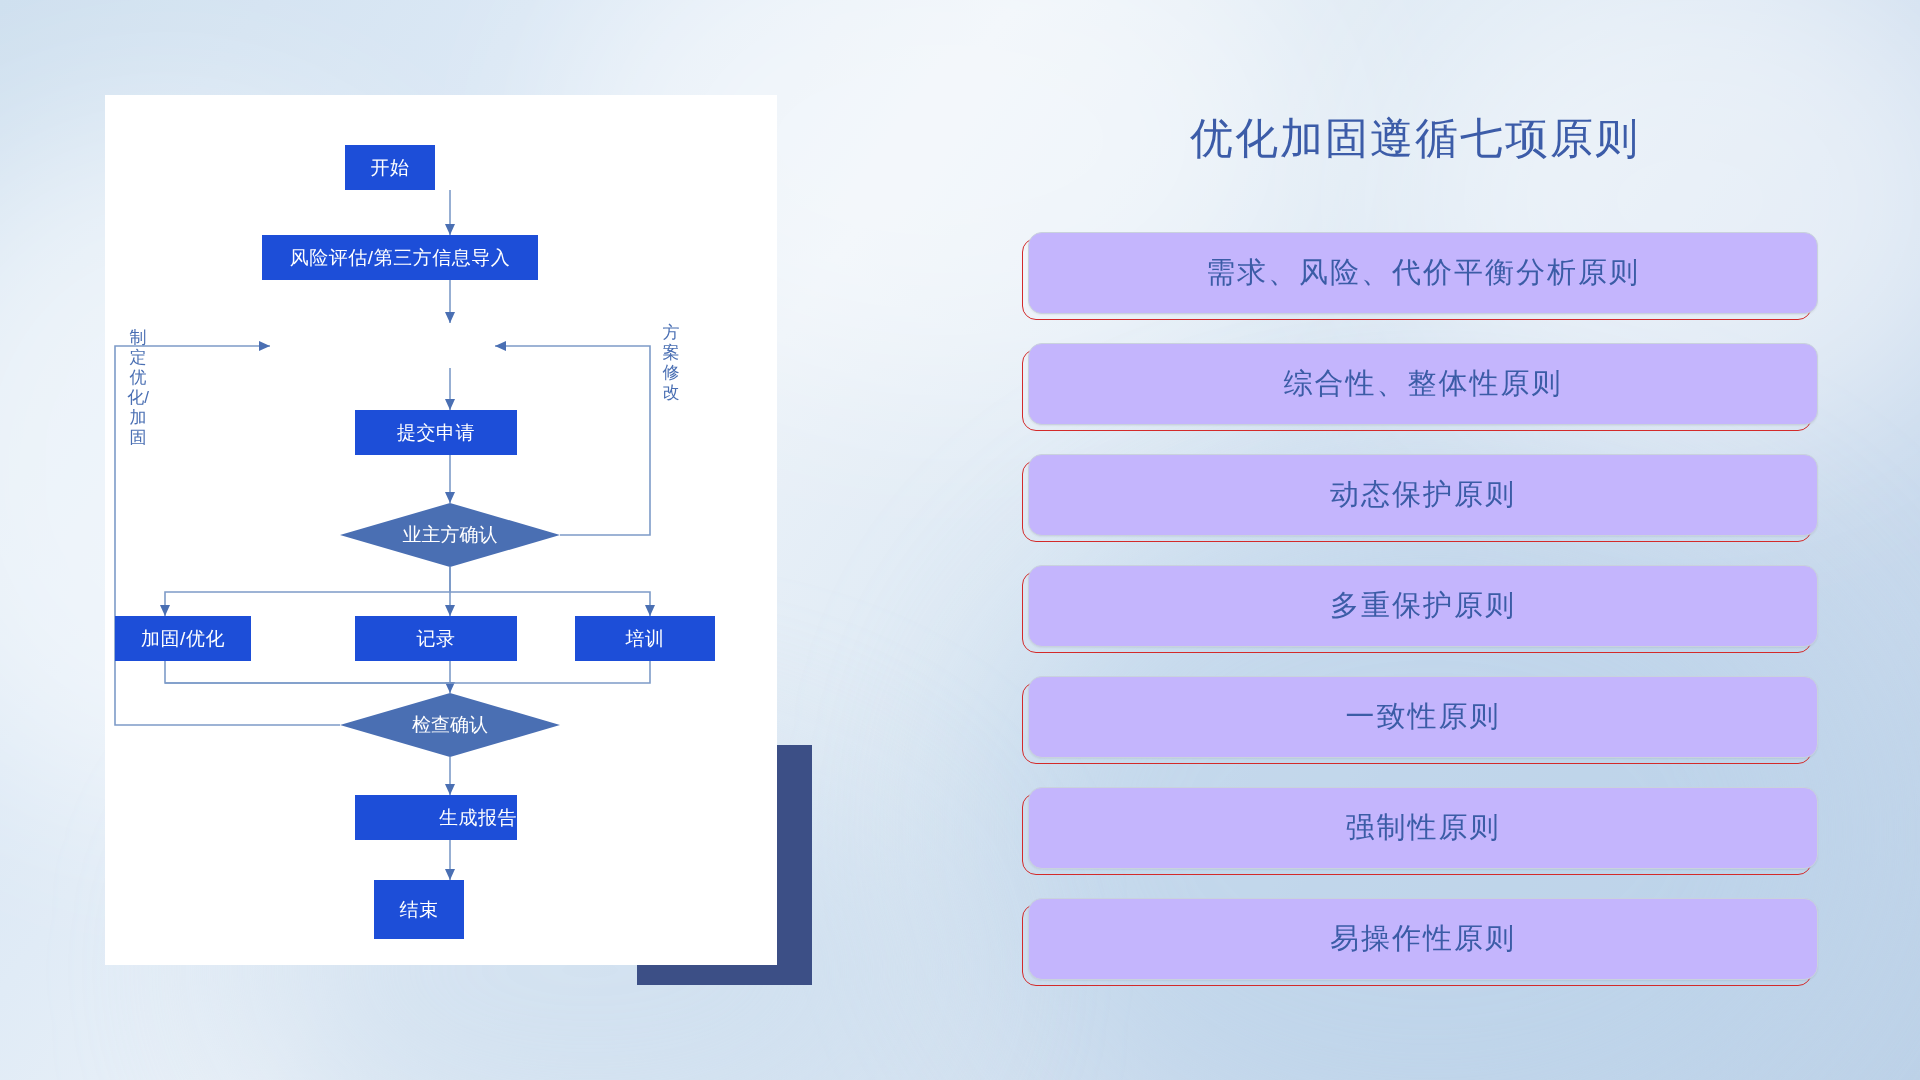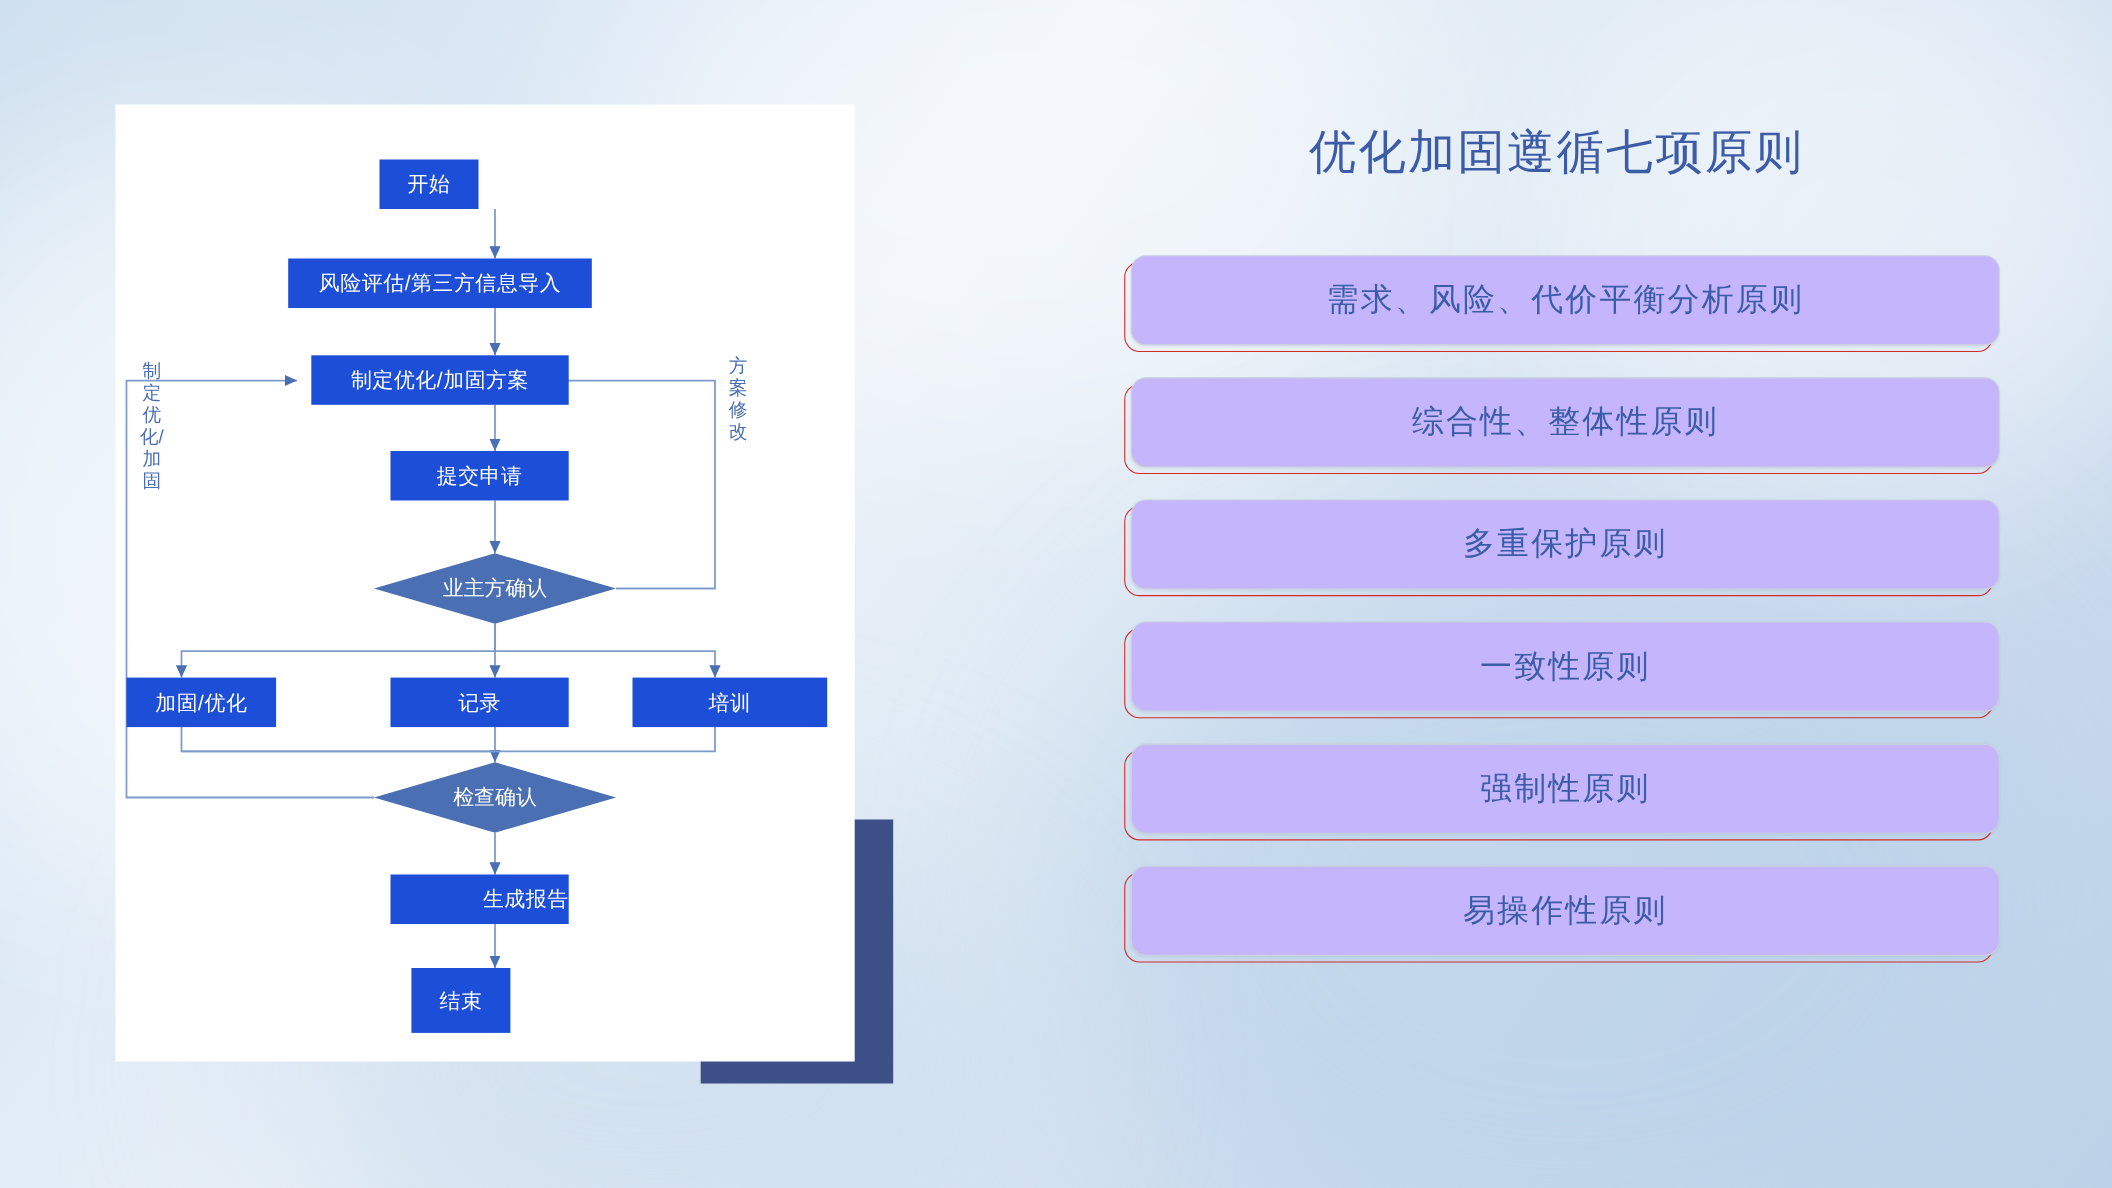--- a/index.html
+++ b/index.html
@@ -183,39 +183,36 @@
   </svg>
 
   <div class="node" style="left:240px; top:50px; width:90px; height:45px;">
     <span>开始</span>
   </div>
 
   <div class="node" style="left:157px; top:140px; width:276px; height:45px;">
     <span>风险评估/第三方信息导入</span>
   </div>
 
-  <div class="node" style="left:178px; top:228px; width:234px; height:45px;">
-    <span>制定优化/加固方案</span>
-  </div>
 
   <div class="node" style="left:250px; top:315px; width:162px; height:45px;">
     <span>提交申请</span>
   </div>
 
   <div class="diamond-label" style="left:345px; top:440px;">业主方确认</div>
 
   <div class="node" style="left:10px; top:521px; width:136px; height:45px;">
     <span>加固/优化</span>
   </div>
 
   <div class="node" style="left:250px; top:521px; width:162px; height:45px;">
     <span>记录</span>
   </div>
 
-  <div class="node" style="left:470px; top:521px; width:177px; height:45px;">
+  <div class="node" style="left:470px; top:521px; width:140px; height:45px;">
     <span>培训</span>
   </div>
 
   <div class="diamond-label" style="left:345px; top:630px;">检查确认</div>
 
   <div class="node" style="left:250px; top:700px; width:162px; height:45px;justify-content:flex-end;">
     <span>生成报告</span>
   </div>
 
   <div class="node" style="left:250px; top:785px; width:90px; height:59px;margin-left:19px;">
@@ -233,20 +230,24 @@
   <div class="principle-wrap">
     <div class="principle-accent"></div>
     <div class="principle-box">需求、风险、代价平衡分析原则</div>
   </div>
 
   <div class="principle-wrap">
     <div class="principle-accent"></div>
     <div class="principle-box">综合性、整体性原则</div>
   </div>
 
+  <div class="principle-wrap">
+    <div class="principle-accent"></div>
+    <div class="principle-box">动态保护原则</div>
+  </div>
 
   <div class="principle-wrap">
     <div class="principle-accent"></div>
     <div class="principle-box">多重保护原则</div>
   </div>
 
   <div class="principle-wrap">
     <div class="principle-accent"></div>
     <div class="principle-box">一致性原则</div>
   </div>

